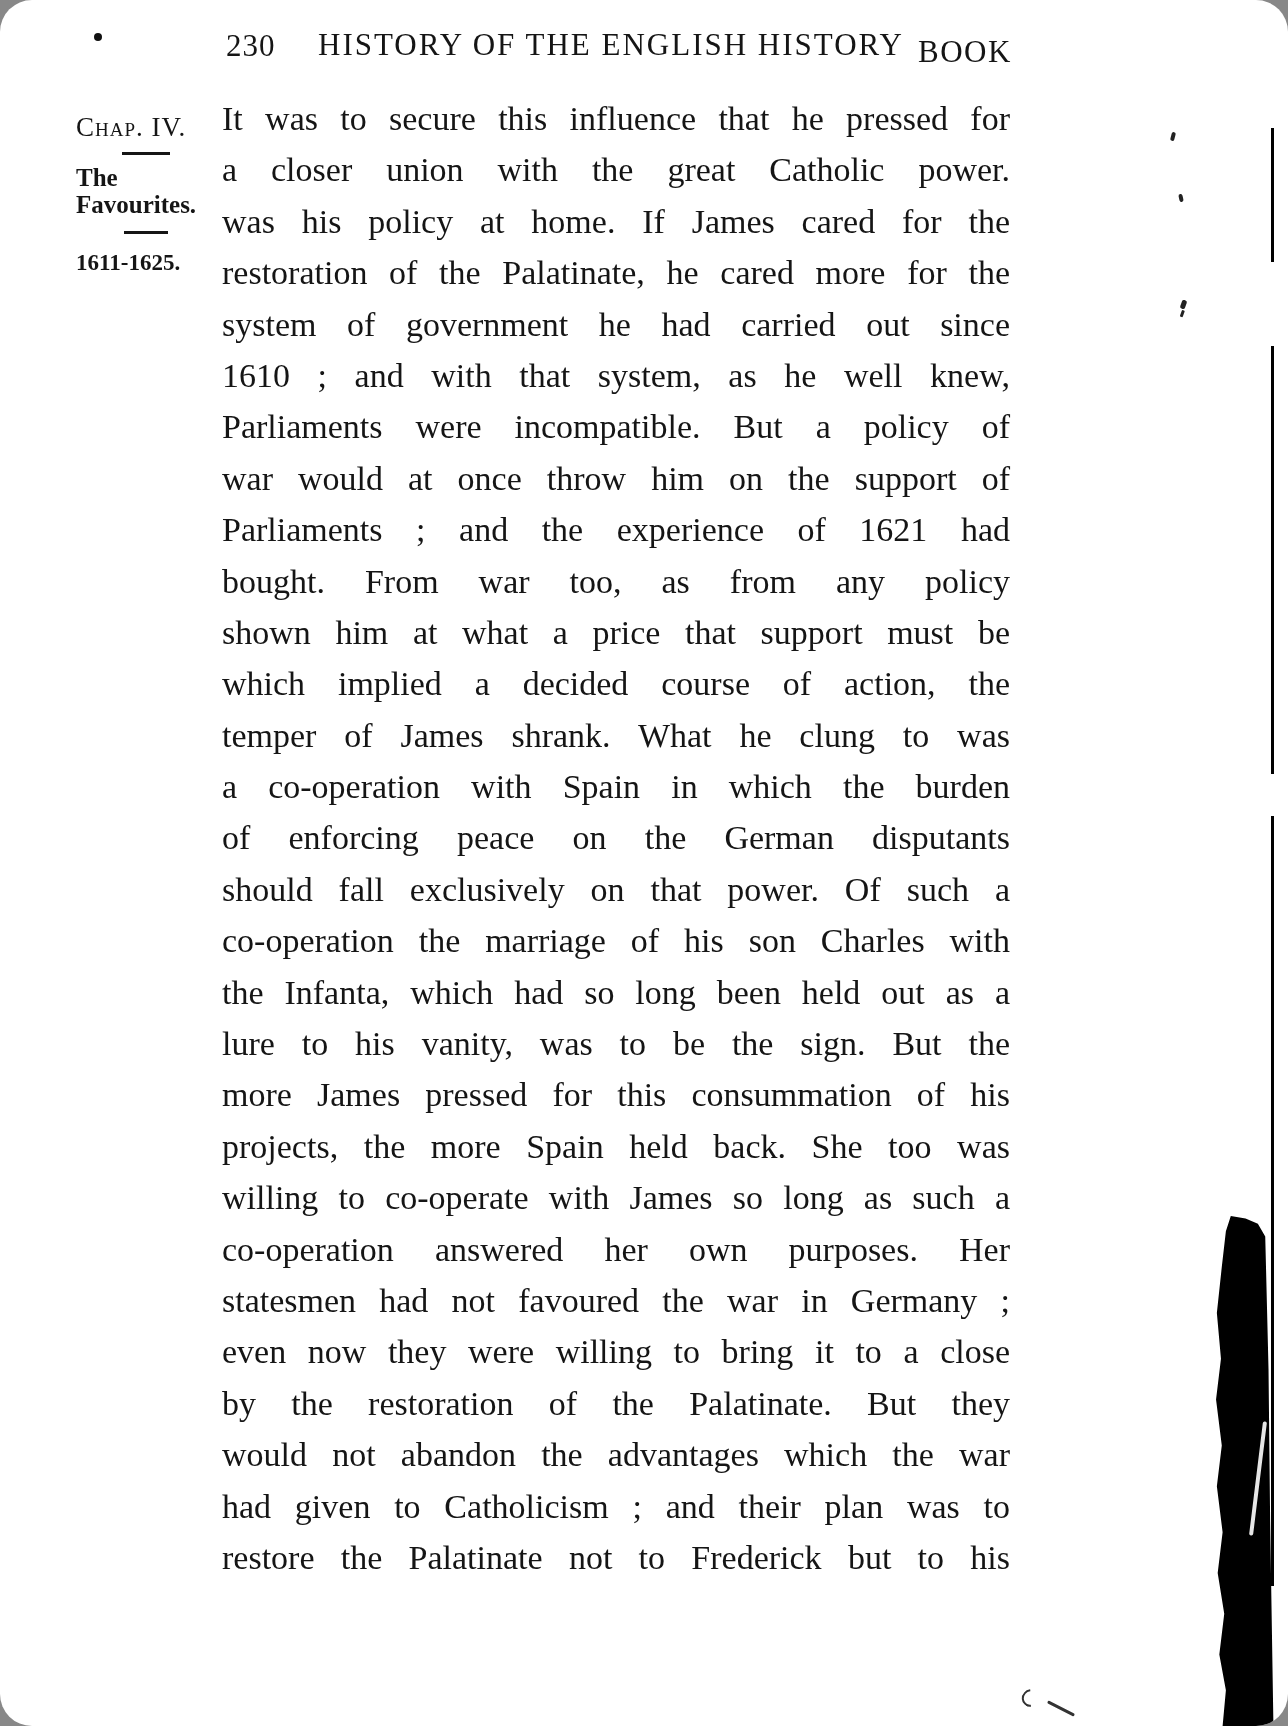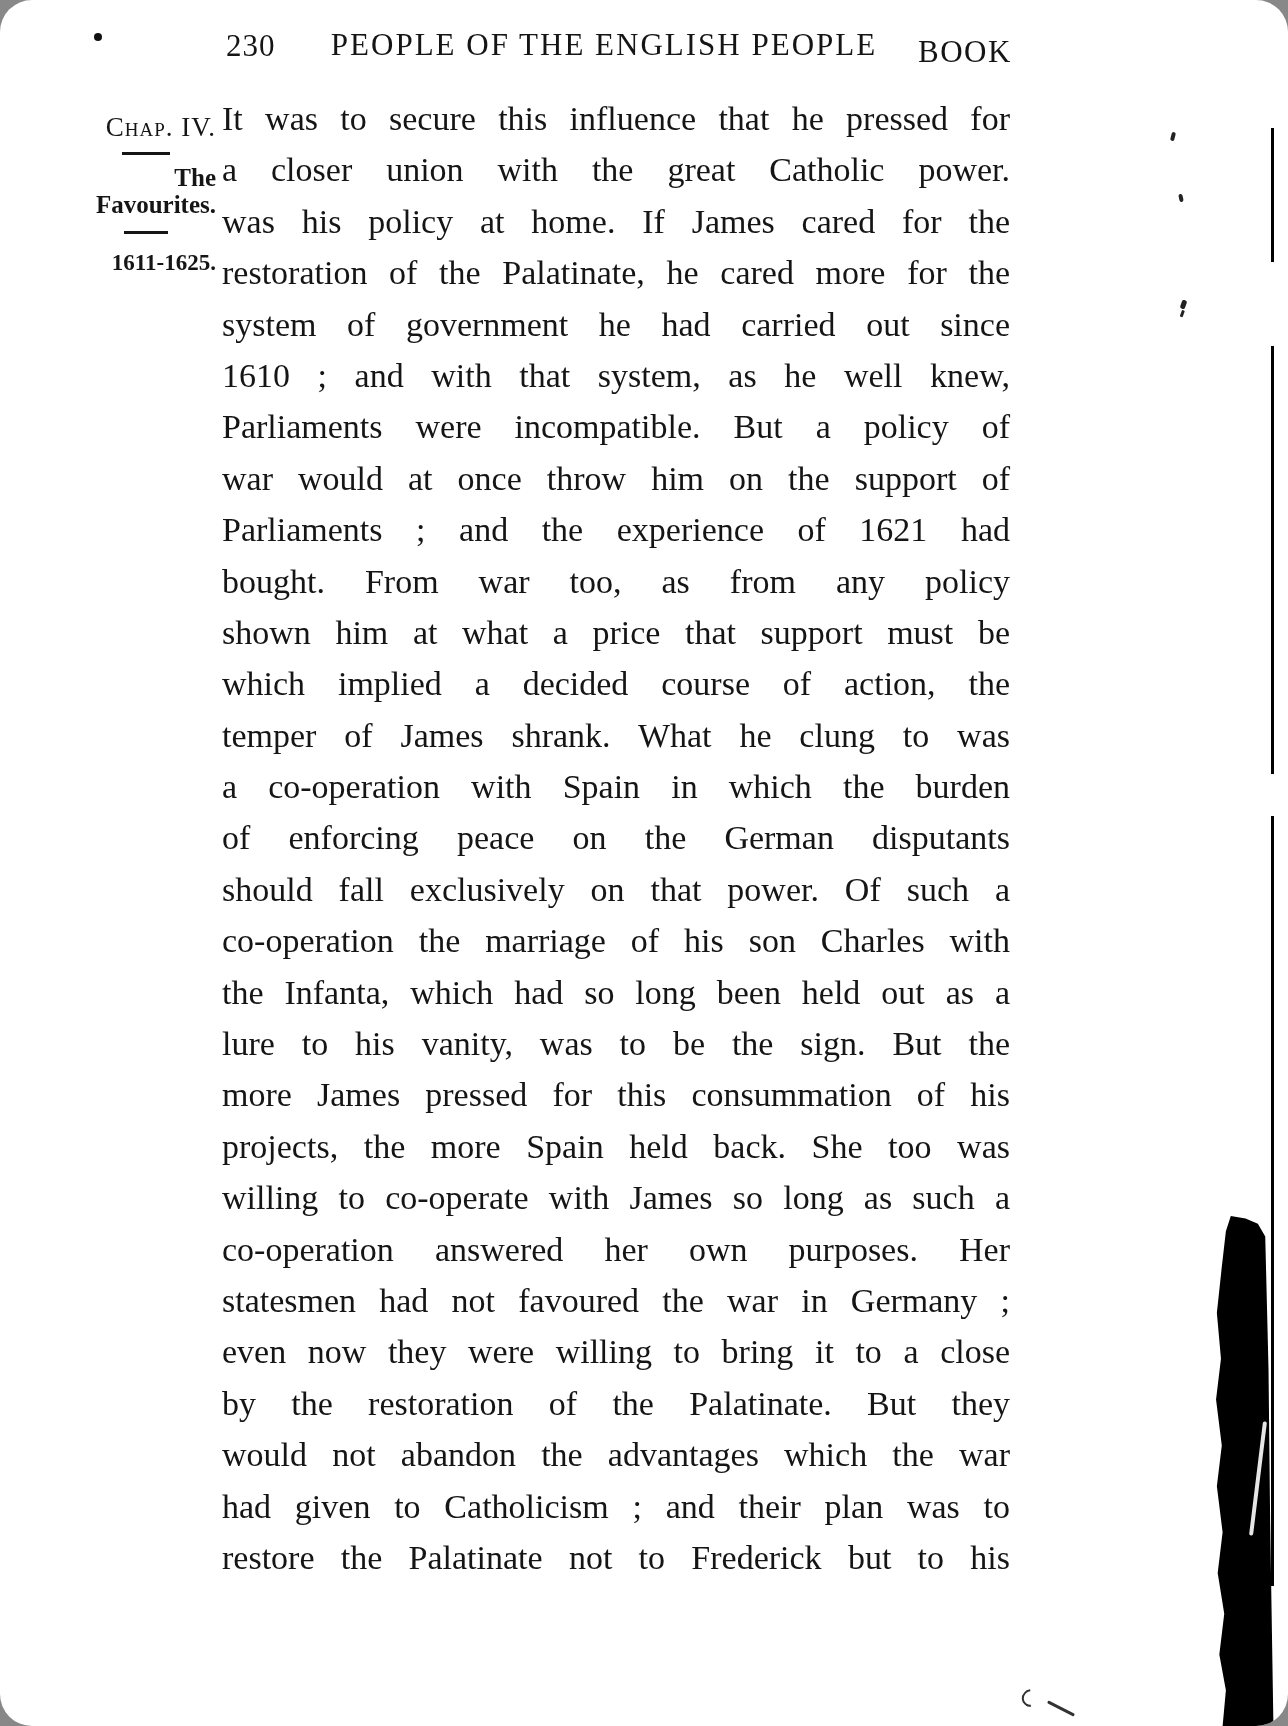--- a/index.html
+++ b/index.html
@@ -28,21 +28,21 @@
     text-align:center;font-size:31px;letter-spacing:2px;white-space:nowrap;
   }
   .booklab{
     position:absolute;left:918px;top:34px;
     font-size:31px;letter-spacing:1.5px;
   }
 
   
   .margin{
     position:absolute;left:76px;top:112px;width:140px;
-    text-align:right;
+    text-align:left;
   }
   .chap{
     font-variant:small-caps;
     font-size:27px;line-height:30px;letter-spacing:1px;
   }
   .rule{
     background:var(--ink);height:3px;margin:10px auto 9px auto;
   }
   .rule1{width:48px;}
   .rule2{width:44px;height:2.5px;margin-top:13px;}
@@ -104,21 +104,21 @@
     background:#333;border-radius:2px;transform:rotate(27deg);
   }
 </style>
 </head>
 <body>
 
 <div class="page">
 
   <header>
     <span class="pagenum">230</span>
-    <span class="htitle">PEOPLE OF THE ENGLISH PEOPLE</span>
+    <span class="htitle">HISTORY OF THE ENGLISH HISTORY</span>
     <span class="booklab">BOOK</span>
   </header>
 
   <aside class="margin">
     <div class="chap">Chap. IV.</div>
     <div class="rule rule1"></div>
     <div class="sidenote">The</div>
     <div class="sidenote">Favourites.</div>
     <div class="rule rule2"></div>
     <div class="daterange">1611-1625.</div>

